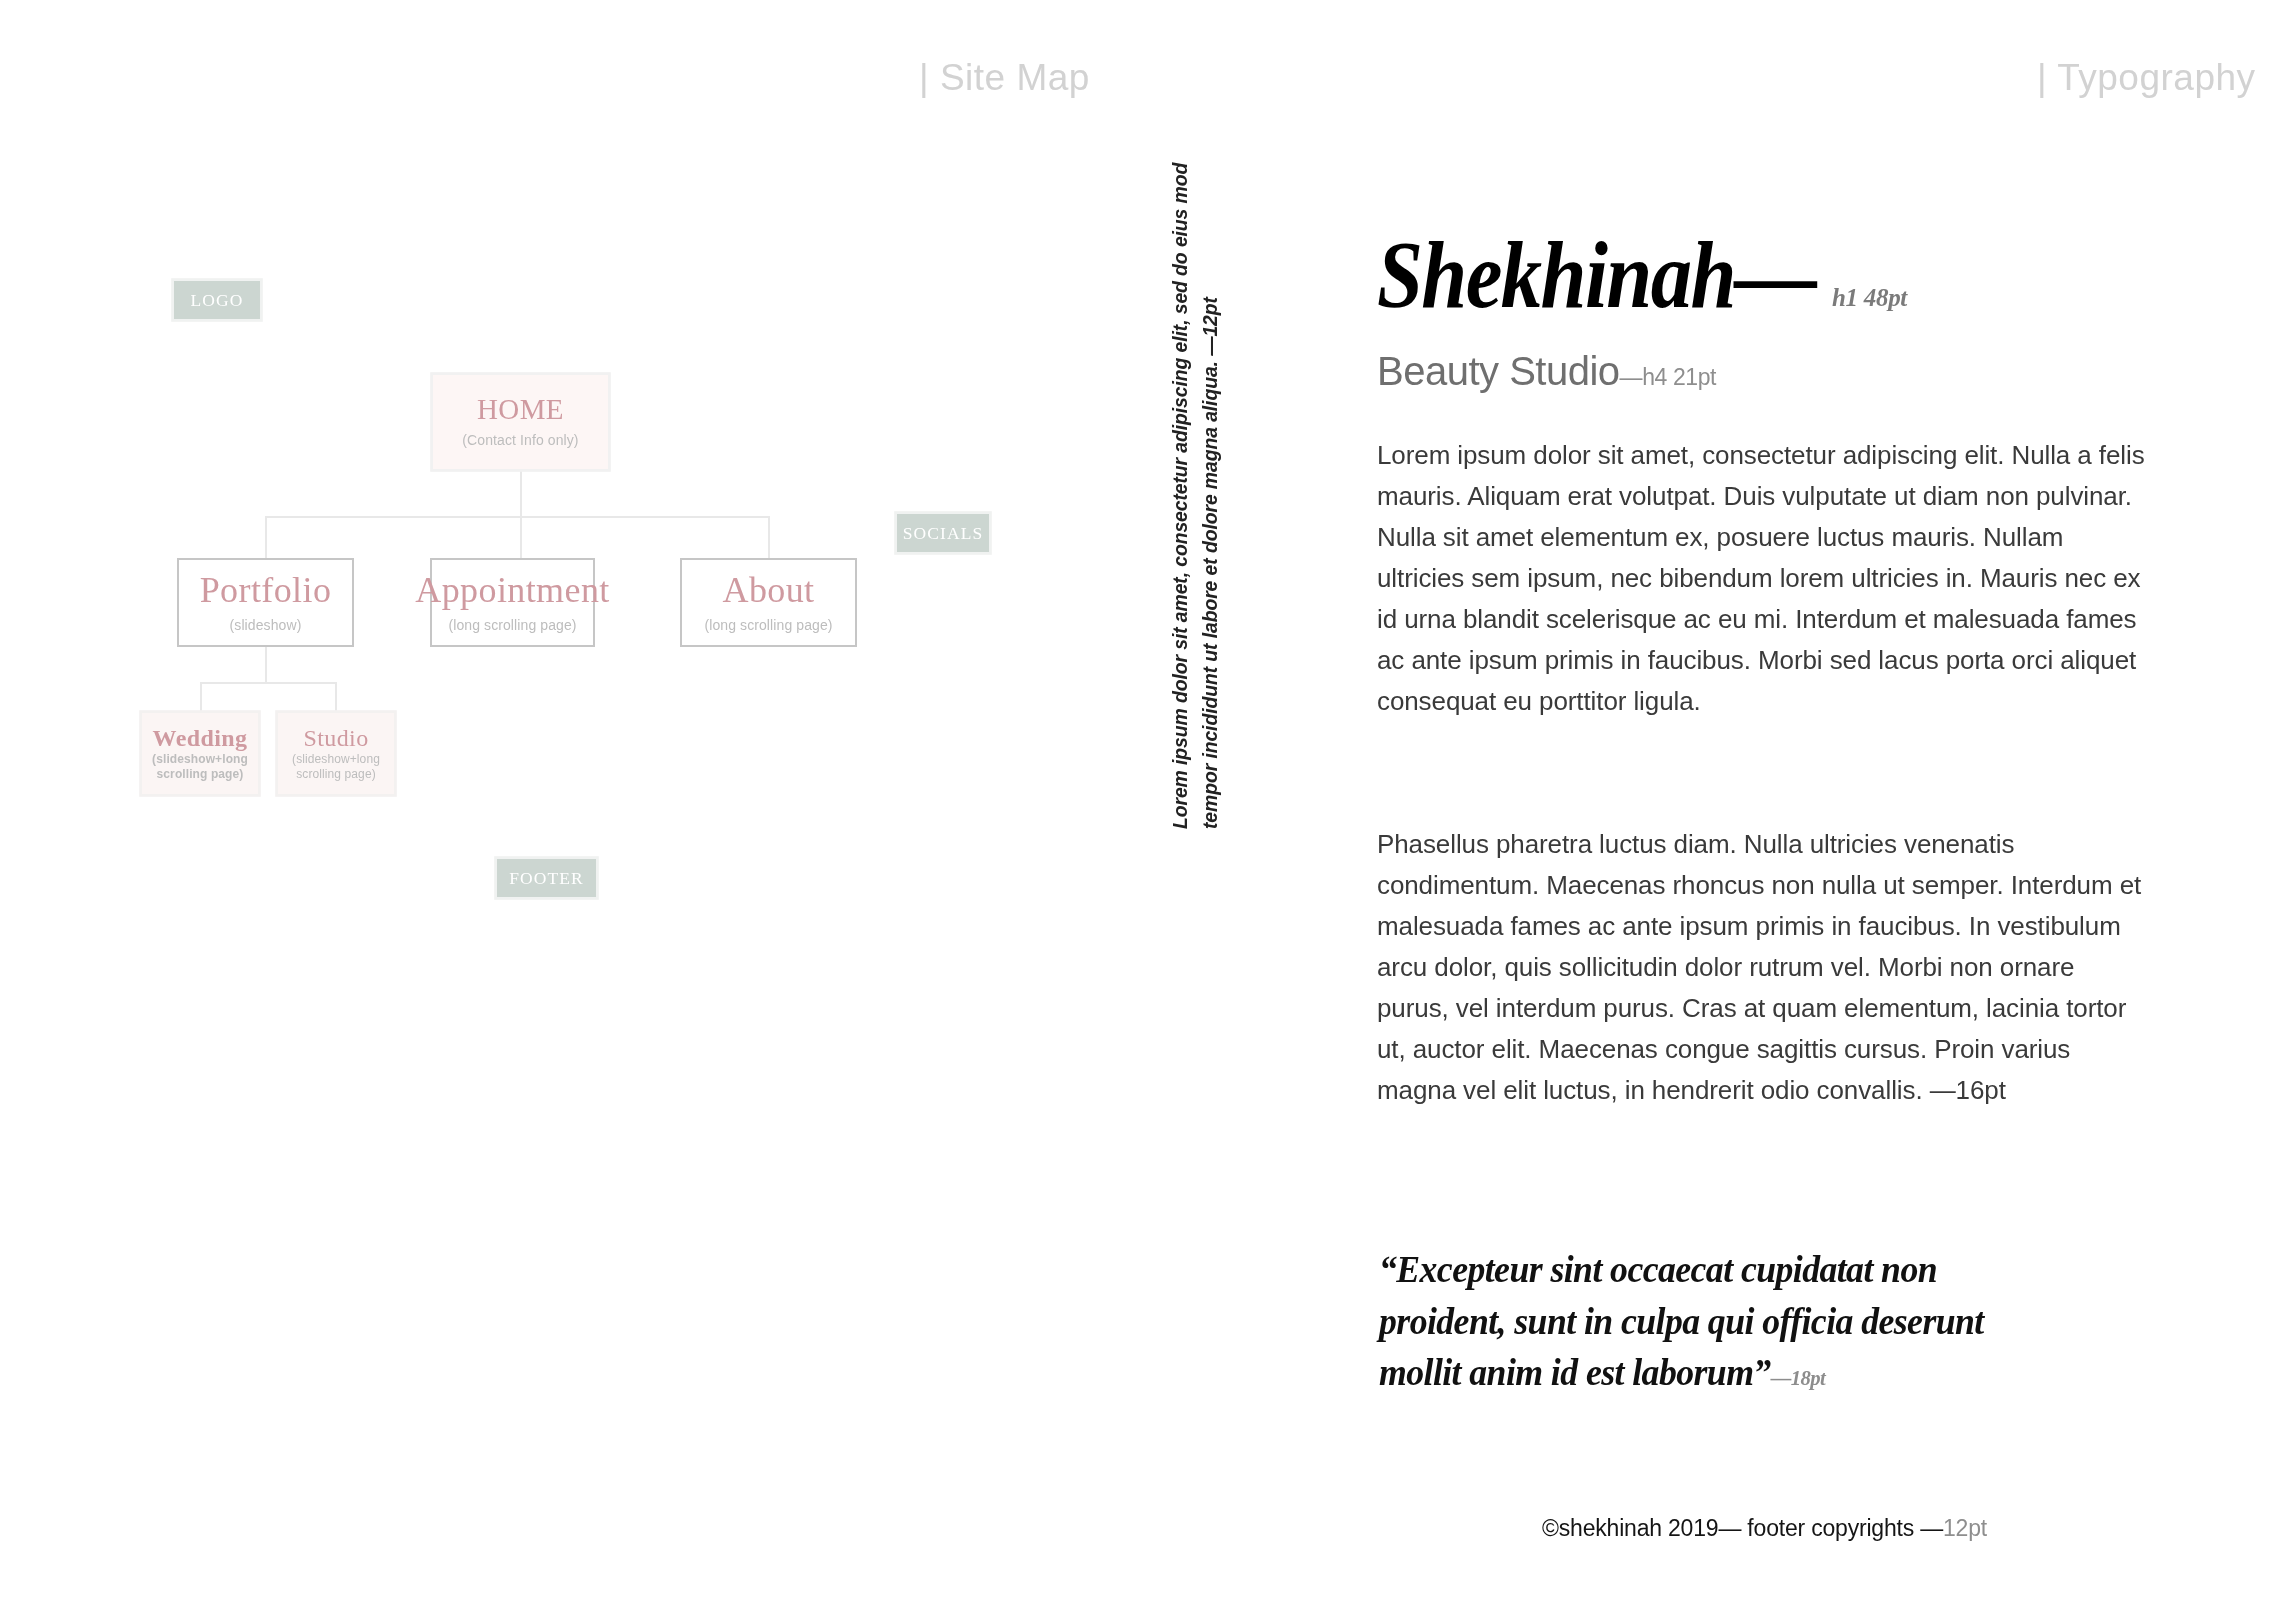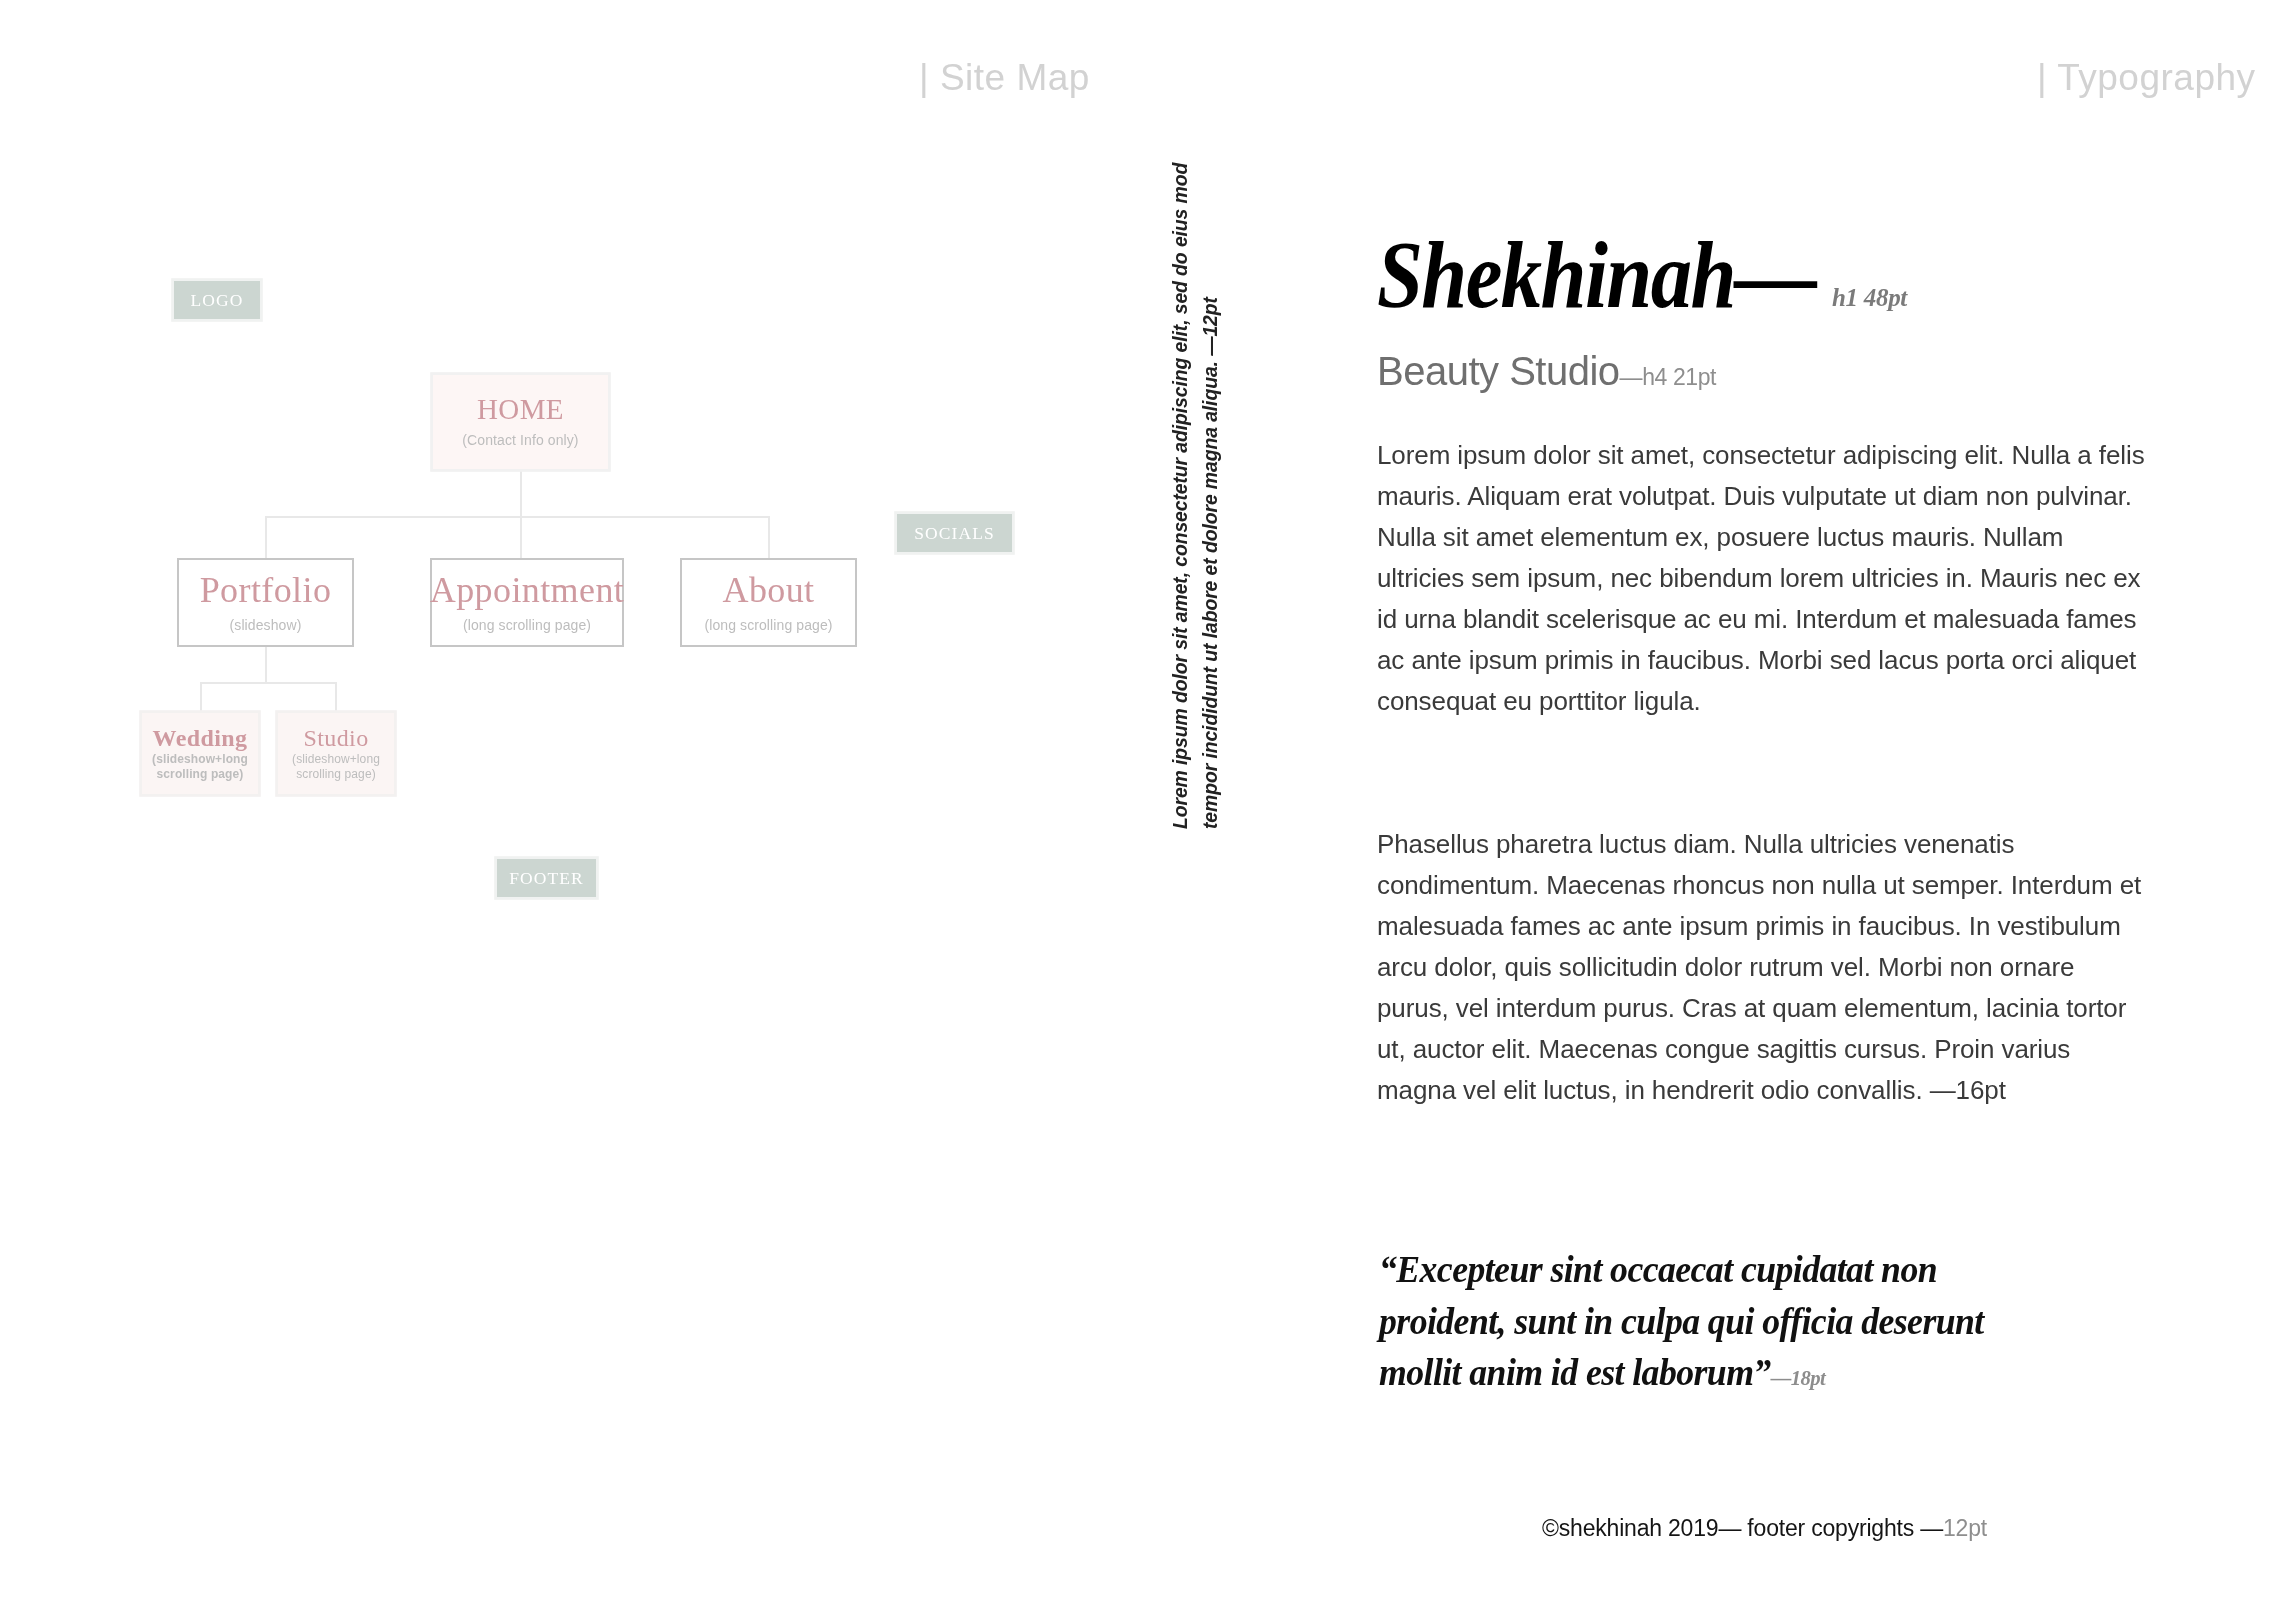--- a/index.html
+++ b/index.html
@@ -80,36 +80,36 @@
     box-shadow: 0 0 0 2.8px #f1f1f1;
   }
   #node-home .node-title { font-size: 29px; }
 
   
   .outline-box {
     background: #ffffff;
     border: 2.8px solid #c6c6c6;
   }
   #node-portfolio  { left: 177px; top: 558px; width: 177px; height: 89px; }
-  #node-appointment{ left: 430px; top: 558px; width: 194px; height: 89px; }
+  #node-appointment{ left: 430px; top: 558px; width: 165px; height: 89px; }
   #node-about      { left: 680px; top: 558px; width: 177px; height: 89px; }
   .outline-box .node-title { font-size: 36px; }
 
   
   .leaf-box {
     background: #fbf5f4;
     box-shadow: 0 0 0 2.8px #f3f1f0;
   }
   #node-wedding { left: 142px; top: 713px; width: 116px; height: 81px; font-weight: bold; }
   #node-studio  { left: 278px; top: 713px; width: 116px; height: 81px; }
   .leaf-box .node-title { font-size: 24px; }
   .leaf-box .node-sub  { font-size: 12px; margin-top: 1px; }
 
   #tag-logo    { left: 174px;  top: 281px; width: 86px;  height: 38px; }
-  #tag-socials { left: 897px;  top: 514px; width: 115px; height: 38px; }
+  #tag-socials { left: 897px;  top: 514px; width: 92px; height: 38px; }
   #tag-footer  { left: 473px;  top: 859px; width: 99px; height: 38px; margin-left: 24px; }
 
   
   .conn {
     position: absolute;
     background: #e8e8e8;
   }
   .conn-v { width: 1.8px; }
   .conn-h { height: 1.8px; }
 

